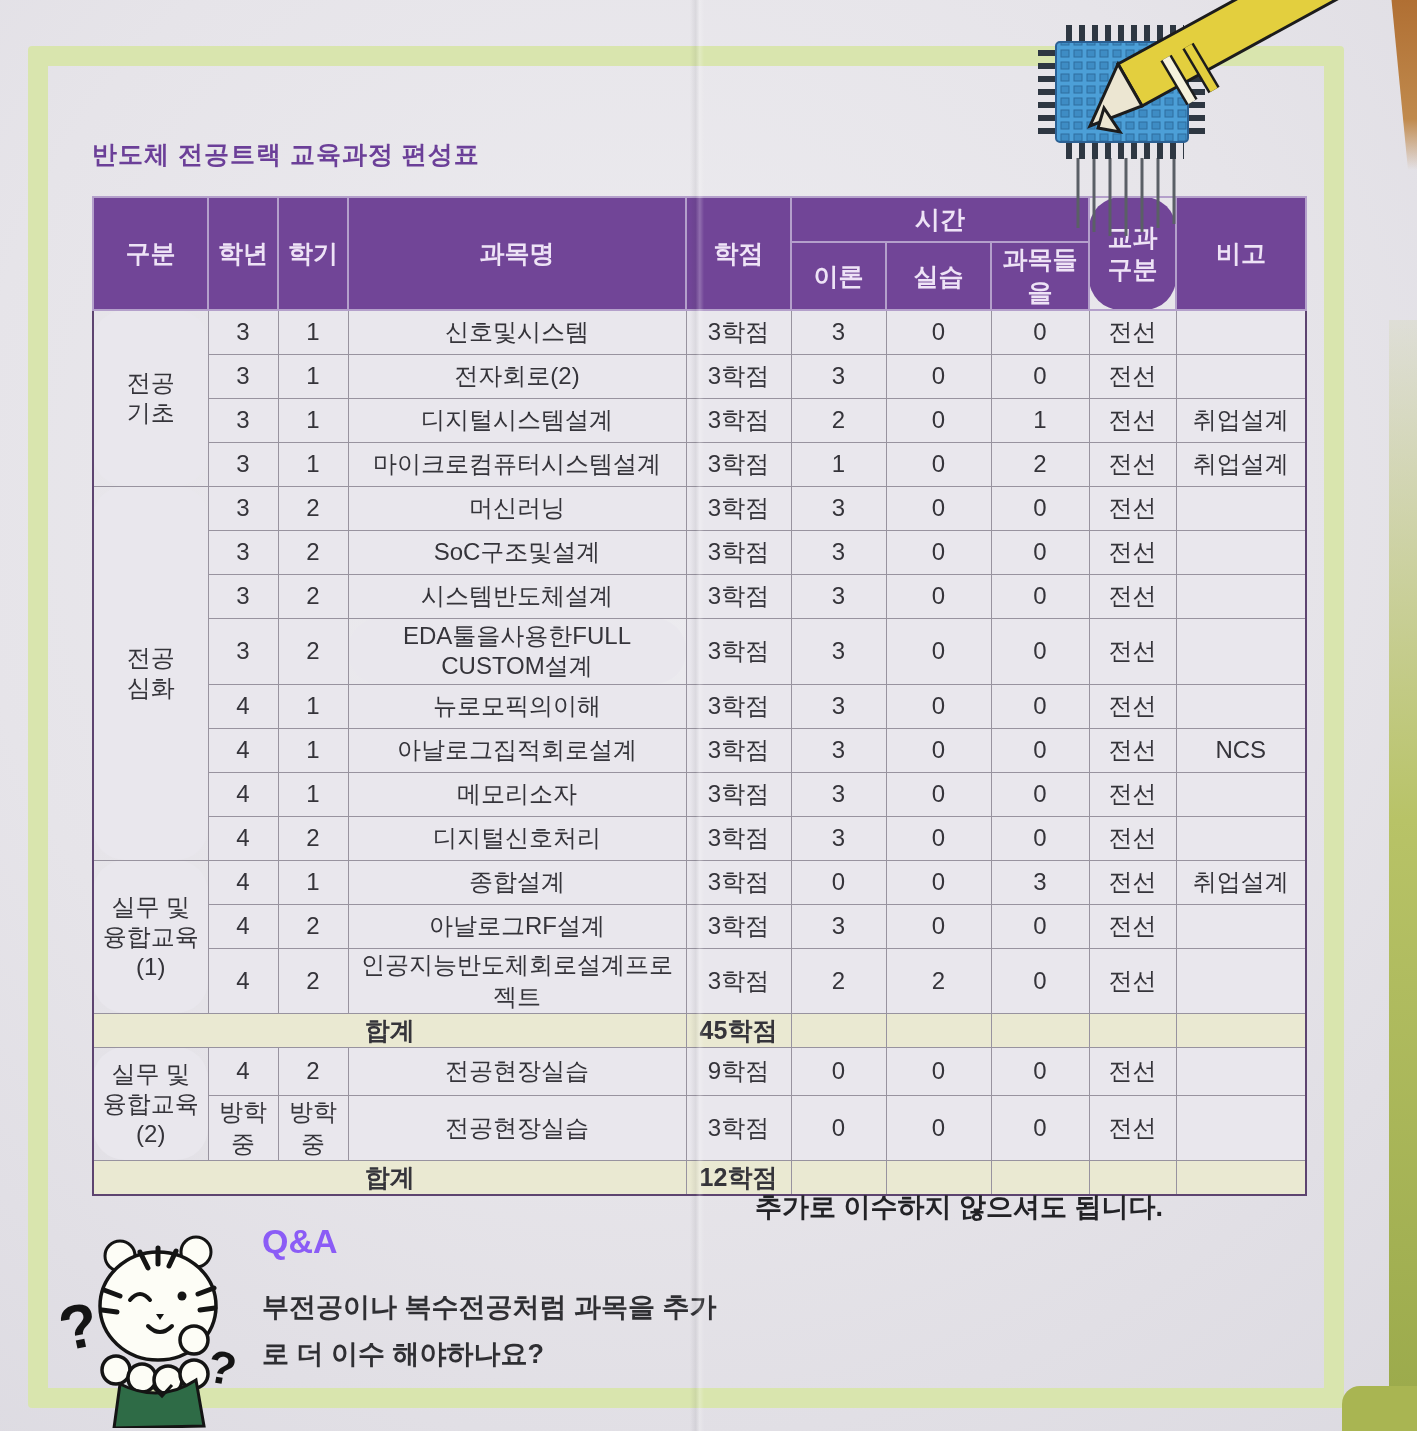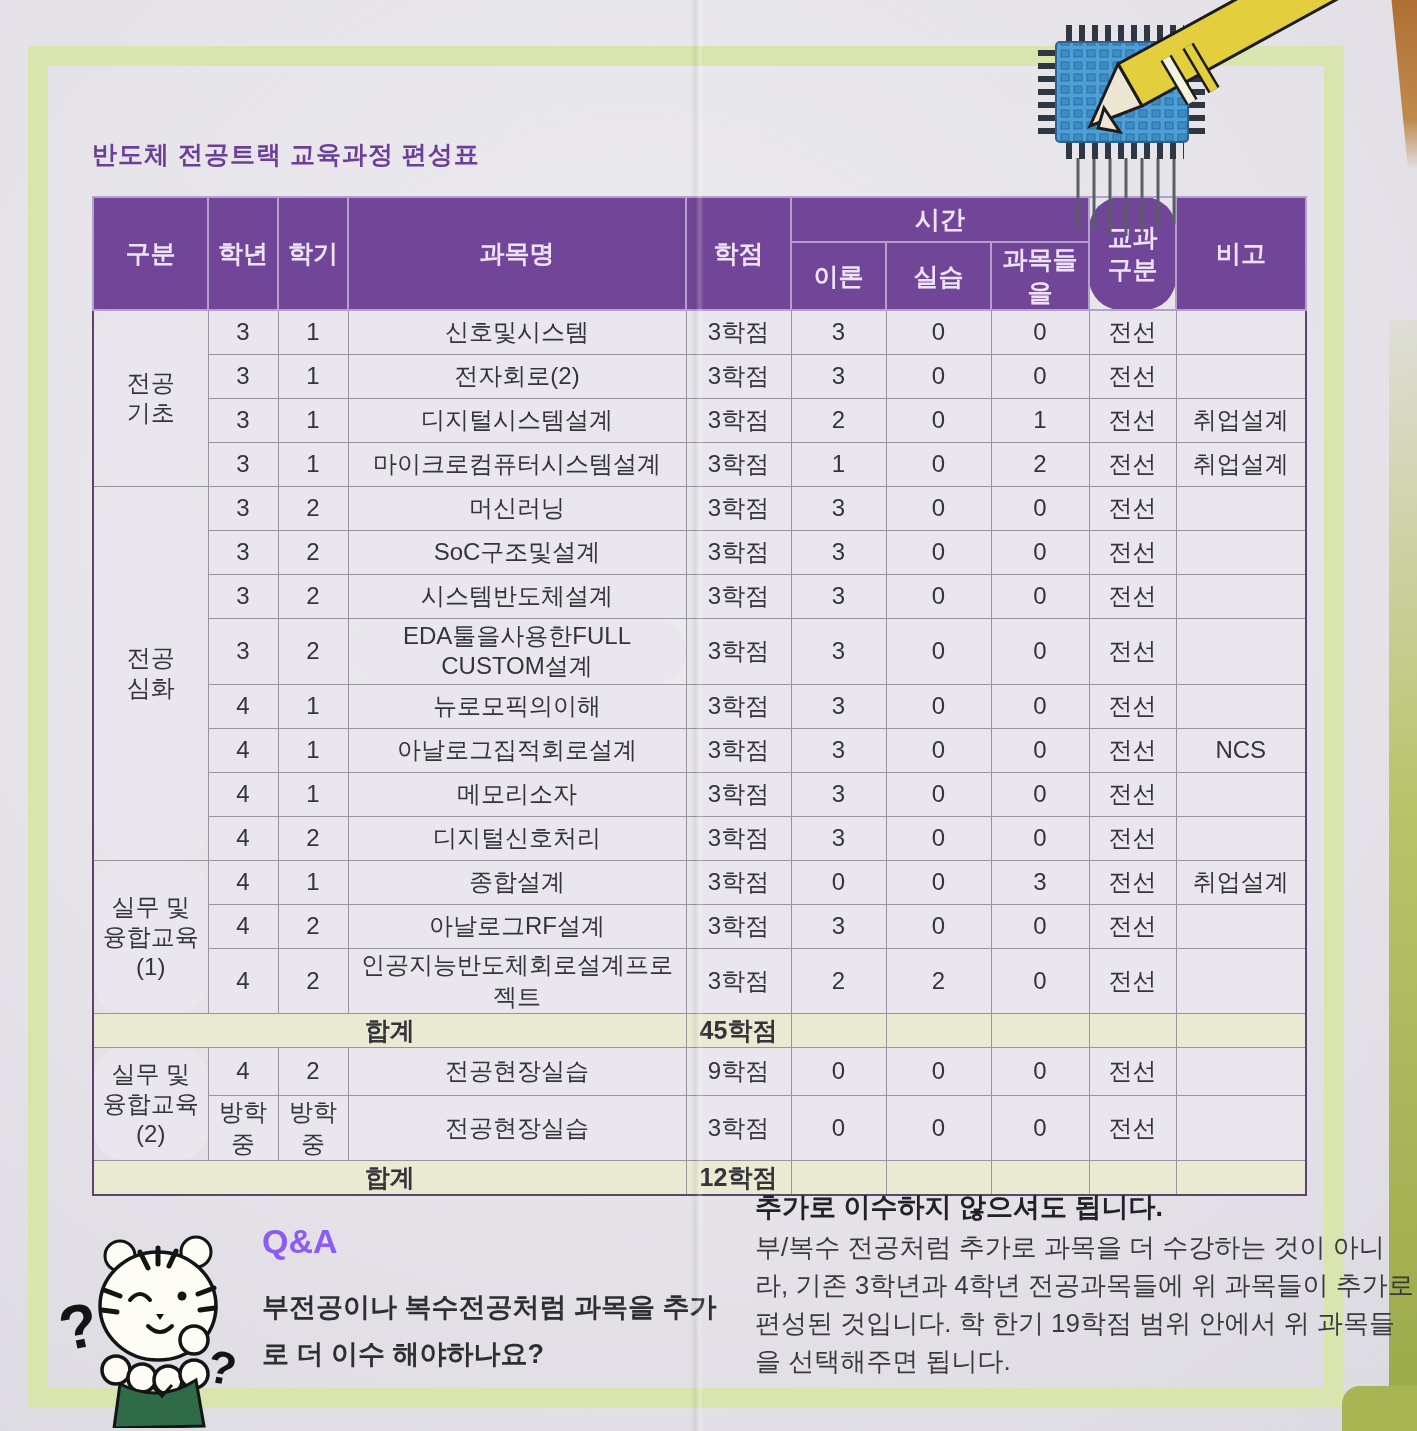--- a/index.html
+++ b/index.html
@@ -392,14 +392,13 @@
 
   <path d="M62,166 q40,20 76,-4 l8,46 l-90,2 z" fill="#2e6b46" stroke="#141414" stroke-width="3"></path>
   <path d="M94,168 l10,10 l10,-11" fill="none" stroke="#141414" stroke-width="3"></path>
 </svg>
 
 <div class="qa-heading">Q&amp;A</div>
 <div class="qa-question">부전공이나 복수전공처럼 과목을 추가로 더 이수 해야하나요?</div>
 
 <div class="answer">
   <div class="answer-title">추가로 이수하지 않으셔도 됩니다.</div>
-  <div class="answer-body">부/복수 전공처럼 추가로 과목을 더 수강하는 것이 아니라, 기존 3학년과 4학년 전공과목들에 위 과목들이 추가로 편성된 것입니다. 학 한기 19학점 범위 안에서 위 과목들을 선택해주면 됩니다.</div>
 </div>
 
 </body></html>

